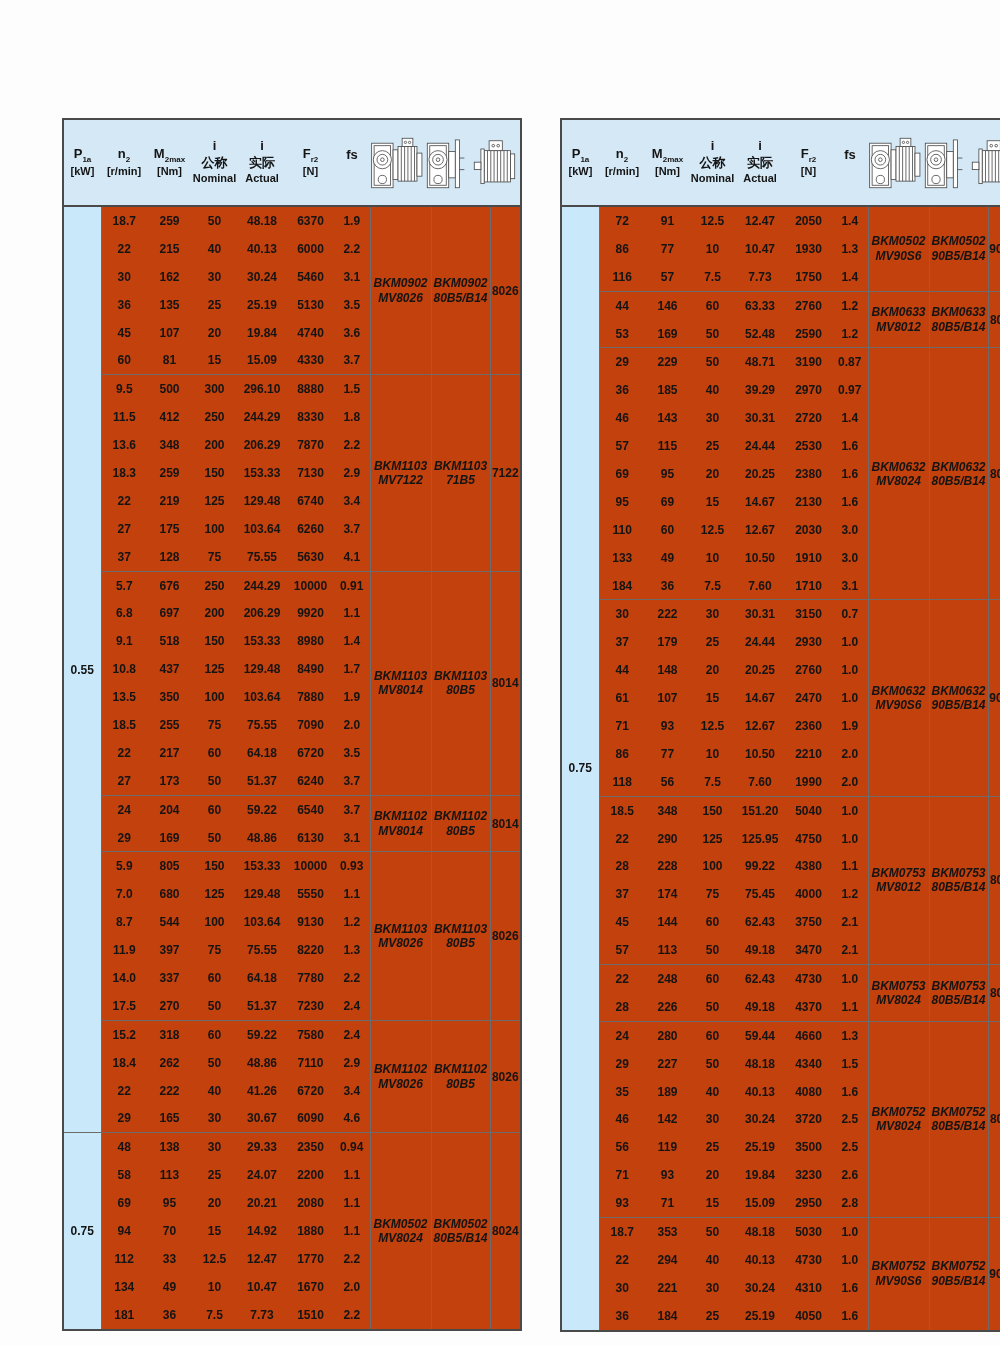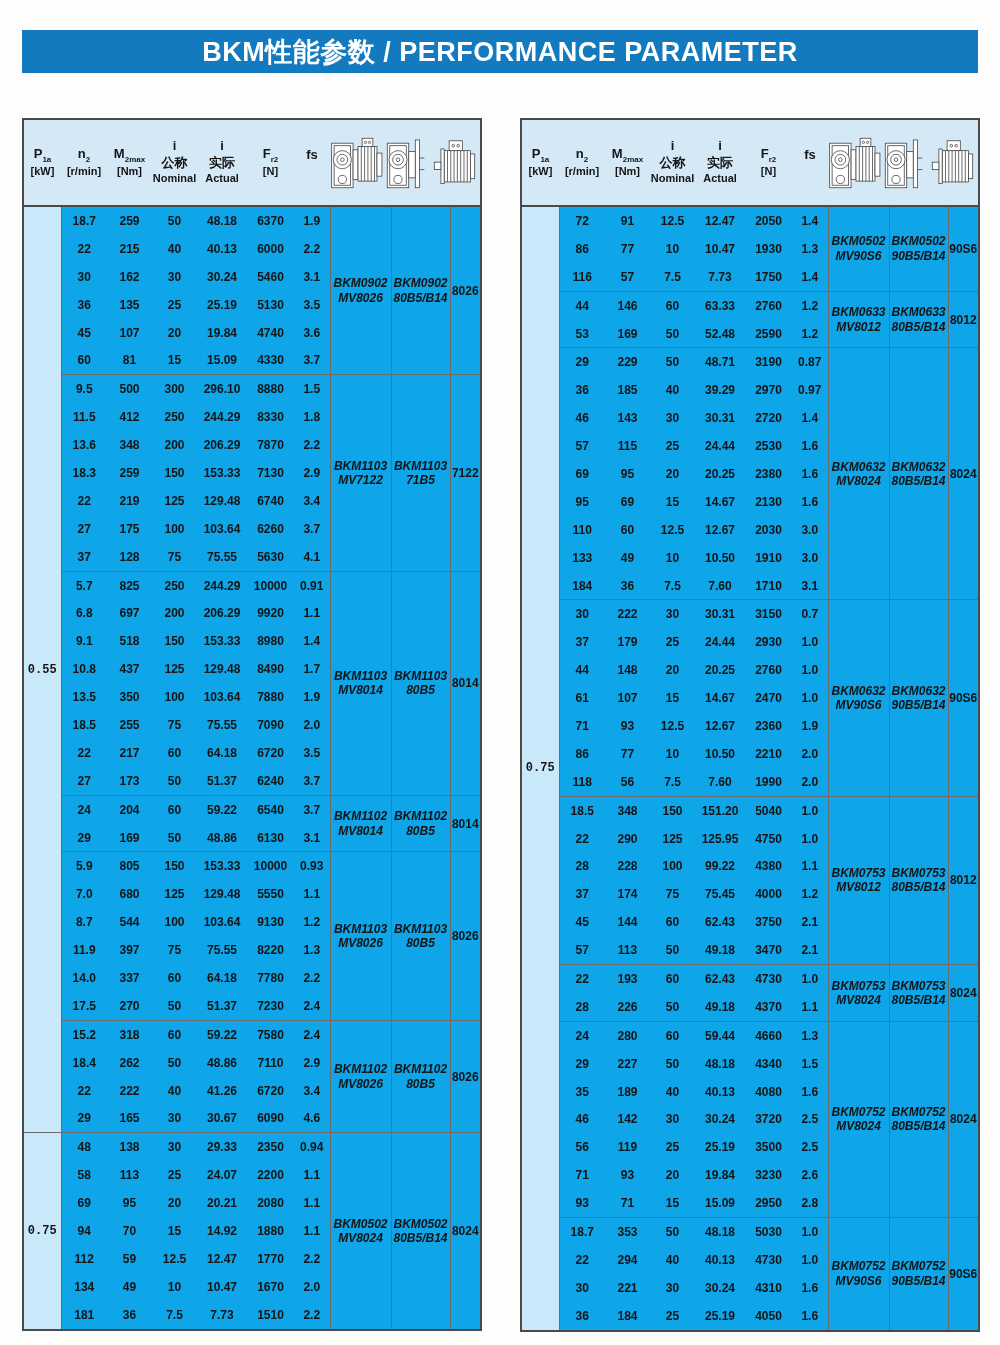--- a/index.html
+++ b/index.html
@@ -16,21 +16,21 @@
     background:#137abf;
     display:flex;align-items:center;justify-content:center;
   }
   .banner span{
     color:#ffffff;font-size:27px;font-weight:bold;letter-spacing:.5px;
     white-space:nowrap;
   }
   table.ptable{
     position:absolute;top:118px;width:458px;
     border-collapse:collapse;table-layout:fixed;
-    border:2px solid #4a4a4a;background:#0ea5e9;
+    border:2px solid #4a4a4a;background:#c2410c;margin-left:40px;
   }
   table.ptable.left{left:22px;}
   table.ptable.right{left:520px;}
   .ptable th,.ptable td{padding:0;vertical-align:middle;}
   
   .ptable thead th{
     background:#d4e8f5;height:85px;border-bottom:2px solid #4a4a4a;
     font-weight:bold;text-align:center;vertical-align:middle;
   }
   .hdr .sym{font-size:13px;font-weight:bold;line-height:1.25;}
@@ -38,39 +38,36 @@
   .hdr .unit{font-size:11px;font-weight:bold;line-height:1.4;}
   .hdr .i-top{font-size:13px;font-weight:bold;line-height:1.3;}
   .h-fs .sym{margin-bottom:14px;}
   .h-icons{padding-top:2px;}
   .hdr-icons{display:flex;align-items:center;justify-content:space-evenly;}
   .hdr-icons svg{display:block;}
   
   .ptable td{height:27.9px;font-size:12px;font-weight:bold;text-align:center;}
   .c-p{
     background:#c9e9fb;border-right:1px solid #6b6b6b;
-    font-size:13px;font-weight:bold;font-family:Liberation Mono, monospace;
+    font-size:13px;font-weight:bold;
   }
   .c-fs{border-right:1px solid #6b6b6b;}
   .c-model{
     border-right:1px solid #6b6b6b;text-align:left;padding-left:5px;
     font-size:11px;line-height:1.2;
   }
   .c-size{font-size:11px;}
   .ml{font-weight:bold;font-style:italic;}
   tr.group-start > td{border-top:1px solid #6b6b6b;}
   .lineart{stroke:#4a4a4a;fill:#ffffff;stroke-width:1;}
 </style>
 </head>
 <body>
 
 <div class="page">
-  <div class="banner">
-    <span>BKM性能参数 / PERFORMANCE PARAMETER</span>
-  </div>
   <table class="ptable left">
       <colgroup>
         <col style="width: 38px;">
         <col style="width: 46px;">
         <col style="width: 45px;">
         <col style="width: 45px;">
         <col style="width: 50px;">
         <col style="width: 47px;">
         <col style="width: 36px;">
         <col style="width: 61px;">
@@ -275,21 +272,21 @@
         <tr>
           <td class="c-num c-n2">37</td>
           <td class="c-num c-m2max">128</td>
           <td class="c-num c-i-nominal">75</td>
           <td class="c-num c-i-actual">75.55</td>
           <td class="c-num c-fr2">5630</td>
           <td class="c-num c-fs">4.1</td>
         </tr>
         <tr class="group-start">
           <td class="c-num c-n2">5.7</td>
-          <td class="c-num c-m2max">825</td>
+          <td class="c-num c-m2max">676</td>
           <td class="c-num c-i-nominal">250</td>
           <td class="c-num c-i-actual">244.29</td>
           <td class="c-num c-fr2">10000</td>
           <td class="c-num c-fs">0.91</td>
           <td class="c-model" rowspan="8">
             <div class="ml">BKM1103</div>
             <div class="ml">MV8014</div>
           </td>
           <td class="c-model" rowspan="8">
             <div class="ml">BKM1103</div>
@@ -513,21 +510,21 @@
         <tr>
           <td class="c-num c-n2">94</td>
           <td class="c-num c-m2max">70</td>
           <td class="c-num c-i-nominal">15</td>
           <td class="c-num c-i-actual">14.92</td>
           <td class="c-num c-fr2">1880</td>
           <td class="c-num c-fs">1.1</td>
         </tr>
         <tr>
           <td class="c-num c-n2">112</td>
-          <td class="c-num c-m2max">59</td>
+          <td class="c-num c-m2max">33</td>
           <td class="c-num c-i-nominal">12.5</td>
           <td class="c-num c-i-actual">12.47</td>
           <td class="c-num c-fr2">1770</td>
           <td class="c-num c-fs">2.2</td>
         </tr>
         <tr>
           <td class="c-num c-n2">134</td>
           <td class="c-num c-m2max">49</td>
           <td class="c-num c-i-nominal">10</td>
           <td class="c-num c-i-actual">10.47</td>
@@ -894,21 +891,21 @@
         <tr>
           <td class="c-num c-n2">57</td>
           <td class="c-num c-m2max">113</td>
           <td class="c-num c-i-nominal">50</td>
           <td class="c-num c-i-actual">49.18</td>
           <td class="c-num c-fr2">3470</td>
           <td class="c-num c-fs">2.1</td>
         </tr>
         <tr class="group-start">
           <td class="c-num c-n2">22</td>
-          <td class="c-num c-m2max">193</td>
+          <td class="c-num c-m2max">248</td>
           <td class="c-num c-i-nominal">60</td>
           <td class="c-num c-i-actual">62.43</td>
           <td class="c-num c-fr2">4730</td>
           <td class="c-num c-fs">1.0</td>
           <td class="c-model" rowspan="2">
             <div class="ml">BKM0753</div>
             <div class="ml">MV8024</div>
           </td>
           <td class="c-model" rowspan="2">
             <div class="ml">BKM0753</div>

